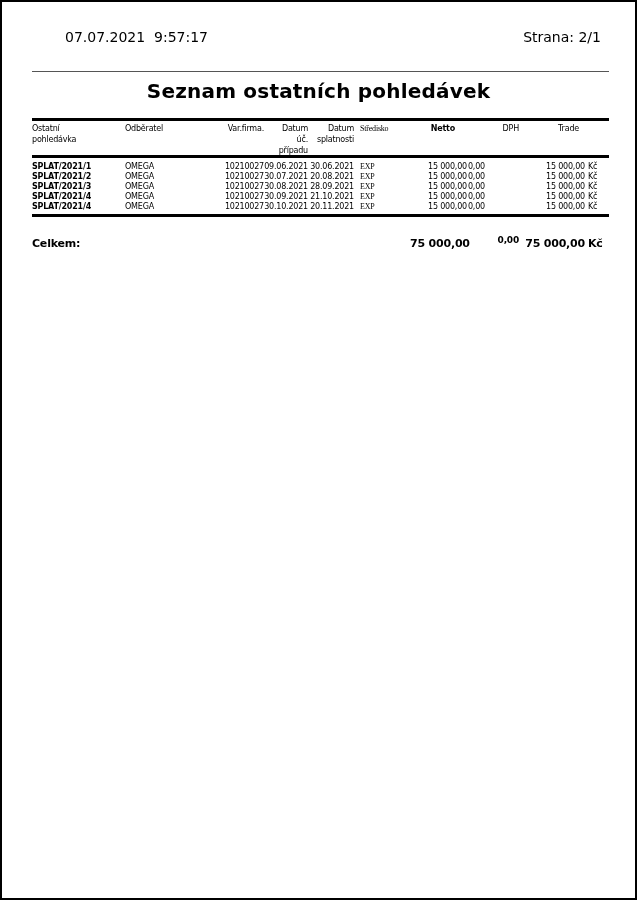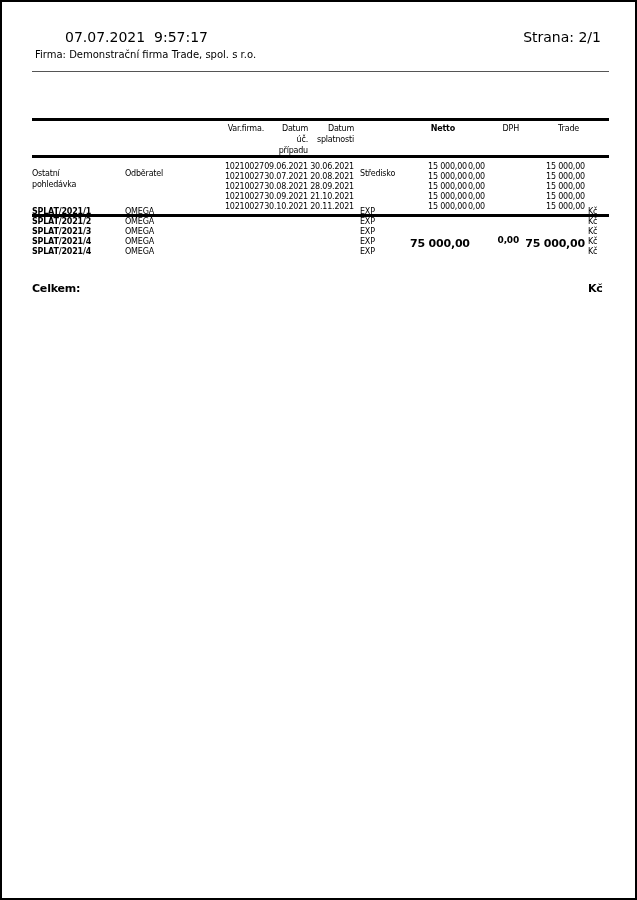--- a/index.html
+++ b/index.html
@@ -13,48 +13,48 @@
   .topline .dt { white-space:pre; }
   .company { position:absolute; left:33px; top:46px; font-size:10px; line-height:13px; }
   .rule-thin { position:absolute; left:30px; width:577px; top:69px; height:1px; background:#555; }
   .title { position:absolute; left:0; width:100%; top:77px; text-align:center;
     font-size:20px; font-weight:bold; letter-spacing:0.2px; }
   .rule-thick { position:absolute; left:30px; width:577px; height:3px; background:#000; }
   .rule-a { top:116px; } .rule-b { top:153px; } .rule-c { top:212px; }
   .grid { position:absolute; left:30px; width:577px; display:grid;
     grid-template-columns:93px 81px 58px 44px 46px 56px 57px 52px 66px 24px;
     font-size:8px; letter-spacing:-0.2px; white-space:nowrap; }
-  .al { text-align:left;margin-top:45px; } .ar { text-align:right; }
+  .al { text-align:left; } .ar { text-align:right; }
   .thead { top:121px; line-height:11px; align-items:start; }
   .row { line-height:10px; height:10px; }
   .r0{top:160px}.r1{top:170px}.r2{top:180px}.r3{top:190px}.r4{top:200px}
   .bold { font-weight:bold; }
-  .pad-c6 { padding-left:6px; }
+  .pad-c6 { padding-left:6px;font-family:Liberation Serif, serif; }
   .pad-kc { padding-left:3px; }
   .hdr-netto { padding-right:12px;font-weight:bold; }
   .hdr-brutto { padding-right:6px; }
   .val-dph { padding-right:34px; }
   .totals1 { top:236px; font-size:11px; font-weight:bold; line-height:11px; letter-spacing:-0.2px; }
   .totals2 { top:233px; font-size:9px; font-weight:bold; line-height:11px; letter-spacing:-0.2px; }
   .tot-netto { padding-right:2px; }
   .gc1{grid-column:1}.gc7{grid-column:7}.gc8{grid-column:8}.gc9{grid-column:9}.gc10{grid-column:10}
 </style>
 </head>
 <body>
 
 <div class="page">
 
   <div class="topline">
     <span class="dt">07.07.2021  9:57:17</span>
     <span>Strana: 2/1</span>
   </div>
-  <div class="company">Firma: Demonstrační firma Trade, spol. s r.o.</div>
 
   <div class="rule-thin"></div>
 
+  <div class="title">Seznam ostatních pohledávek</div>
 
   <div class="rule-thick rule-a"></div>
 
   <div class="grid thead">
     <span class="al">
       <div>Ostatní</div>
       <div>pohledávka</div>
     </span>
     <span class="al">Odběratel</span>
     <span class="ar">Var.firma.</span>

